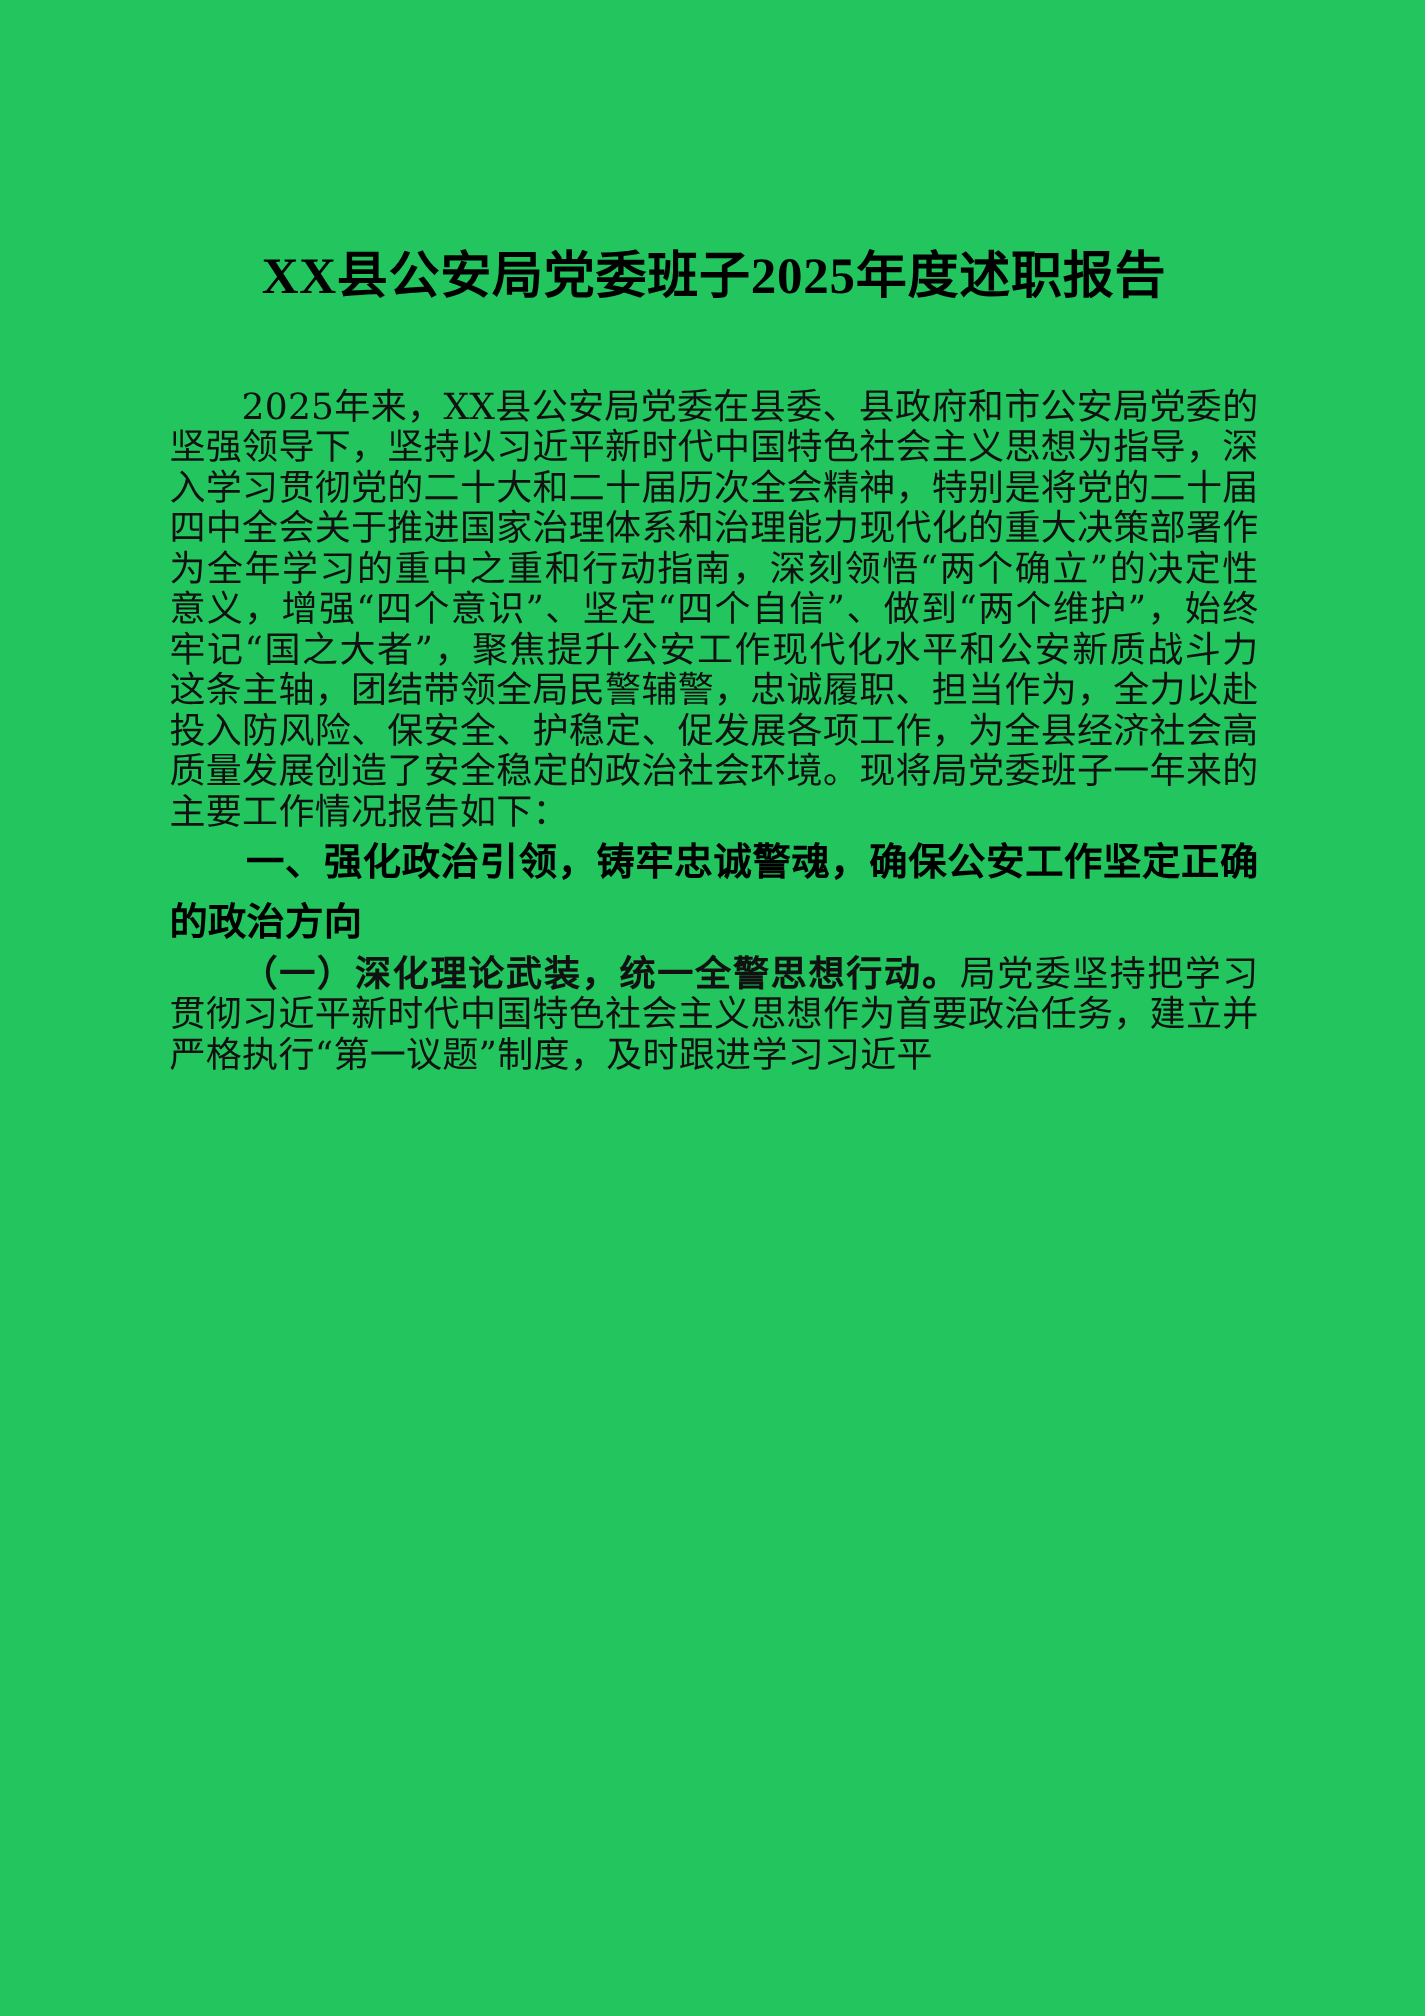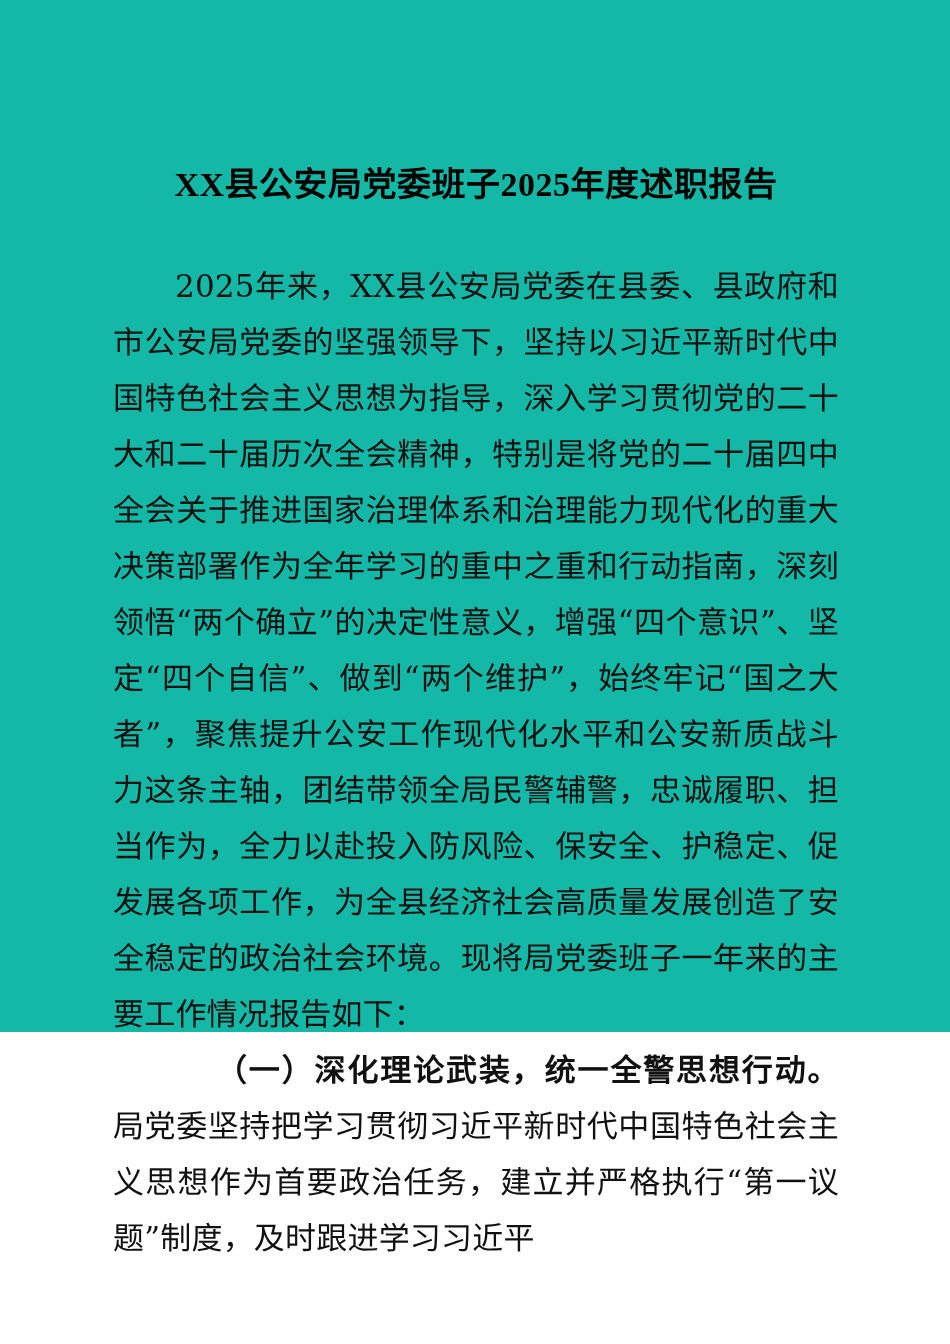--- a/index.html
+++ b/index.html
@@ -14,22 +14,22 @@
     height: 1344px;
     overflow: hidden;
     font-family: "Liberation Serif", "DejaVu Serif", serif;
     color: #000000;
     -webkit-font-smoothing: antialiased;
   }
 
   .page {
     position: relative;
     width: 950px;
-    height: 1032px;
-    background: #14b8a6;
+    height: 1344px;
+    background: #22c55e;
     box-sizing: border-box;
   }
 
   .page-body {
     position: absolute;
     left: 113px;
     top: 0;
     width: 726px;
   }
 
@@ -56,22 +56,22 @@
     position: absolute;
     left: 0;
     top: 258px;
     width: 726px;
   }
 
   p.para {
     margin: 0 0 0 0;
     padding: 0;
     font-family: "Liberation Serif", "DejaVu Serif", serif;
-    font-size: 31px;
-    line-height: 56px;
+    font-size: 24px;
+    line-height: 27px;
     text-align: justify;
     text-align-last: left;
     text-justify: inter-character;
     text-indent: 2em;
     color: #111111;
     letter-spacing: 0.2px;
     word-break: break-all;
   }
 
   
@@ -94,36 +94,36 @@
     padding: 0;
     color: #000000;
     word-break: break-all;
   }
 
   
   .runin-bold {
     font-family: "DejaVu Serif", "Liberation Serif", serif;
     font-weight: 700;
     letter-spacing: 0.4px;
-    margin-left: 41px;
   }
 </style>
 </head>
 <body>
 
 <div class="page">
 
   <div class="page-body">
 
     <h1 class="doc-title">XX县公安局党委班子2025年度述职报告</h1>
 
     <div class="content">
 
       <p class="para kai">2025年来，XX县公安局党委在县委、县政府和市公安局党委的坚强领导下，坚持以习近平新时代中国特色社会主义思想为指导，深入学习贯彻党的二十大和二十届历次全会精神，特别是将党的二十届四中全会关于推进国家治理体系和治理能力现代化的重大决策部署作为全年学习的重中之重和行动指南，深刻领悟“两个确立”的决定性意义，增强“四个意识”、坚定“四个自信”、做到“两个维护”，始终牢记“国之大者”，聚焦提升公安工作现代化水平和公安新质战斗力这条主轴，团结带领全局民警辅警，忠诚履职、担当作为，全力以赴投入防风险、保安全、护稳定、促发展各项工作，为全县经济社会高质量发展创造了安全稳定的政治社会环境。现将局党委班子一年来的主要工作情况报告如下：</p>
 
+      <p class="heading-1">一、强化政治引领，铸牢忠诚警魂，确保公安工作坚定正确的政治方向</p>
 
 
       <p class="para kai"><span class="runin-bold">（一）深化理论武装，统一全警思想行动。</span><span>局党委坚持把学习贯彻习近平新时代中国特色社会主义思想作为首要政治任务，建立并严格执行“第一议题”制度，及时跟进学习习近平</span></p>
 
     </div>
 
   </div>
 
 </div>
 

